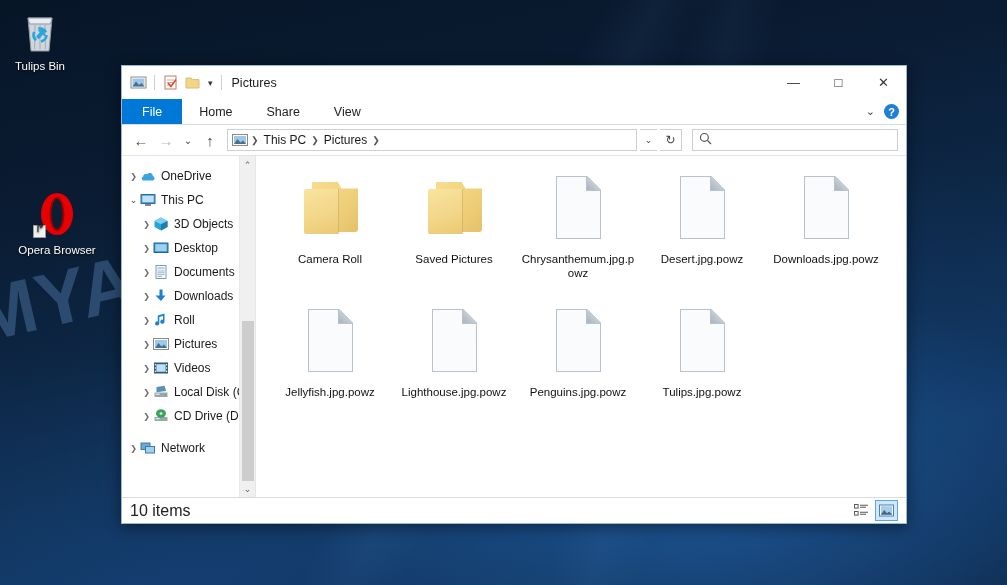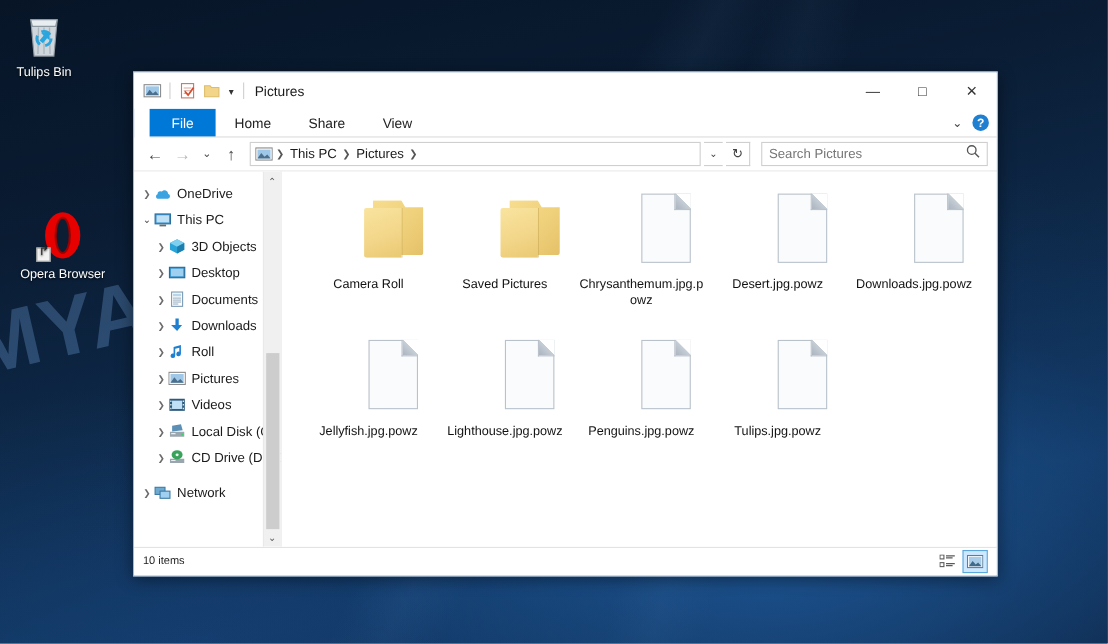--- a/index.html
+++ b/index.html
@@ -58,21 +58,21 @@
   #titlebar{ height:33px; display:flex; align-items:center; padding-left:8px; background:#fff; }
   .qat-ico{ width:17px; height:17px; margin-right:5px; position:relative; flex:none; }
   .qat-sep{ width:1px; height:15px; background:#cfcfcf; margin:0 7px 0 2px; }
   .qat-chev{ font-size:9px; color:#333; margin:0 6px 0 2px; }
   #win-title{ font-size:12.5px; color:#1a1a1a; margin-left:3px; }
   .wbtn{ width:45px; height:32px; display:flex; align-items:center; justify-content:center;
          font-size:13px; color:#333; }
   #wb-group{ margin-left:auto; display:flex; }
   
   #ribbon{ height:26px; display:flex; align-items:stretch; background:#fff;
-           border-bottom:1px solid #dcdcdc; position:relative;margin-left:14px; }
+           border-bottom:1px solid #dcdcdc; position:relative; }
   .rtab{ padding:0 17px; display:flex; align-items:center; font-size:12.5px; color:#222; }
   .rtab.file{ background:#0078d7; color:#fff; padding:0 20px; }
   #ribbon-right{ margin-left:auto; display:flex; align-items:center; padding-right:7px; gap:9px; }
   #help-circle{ width:15px; height:15px; border-radius:50%; background:#1f7fd1; color:#fff;
                 font-size:11px; font-weight:bold; display:flex; align-items:center; justify-content:center; }
   
   #addrrow{ height:30px; display:flex; align-items:center; padding:0 8px; gap:3px; background:#fff;}
   .navbtn{ width:22px; height:22px; display:flex; align-items:center; justify-content:center;
            font-size:15px; color:#4a4a4a; }
   .navbtn.dim{ color:#b9b9b9; }
@@ -104,21 +104,21 @@
   
   #nsb{ position:absolute; right:0; top:0; width:16px; height:100%; background:#f0f0f0;
         border-left:1px solid #e9e9e9; }
   .sbar-arrow{ height:17px; display:flex; align-items:center; justify-content:center;
                font-size:9px; color:#606060; }
   #nsb-thumb{ position:absolute; left:2px; width:12px; top:165px; height:160px; background:#cdcdcd; }
   
   #content{ flex:1; background:#fff; border-left:1px solid #e6e6e6; position:relative;
             padding:12px 0 0 12px; overflow:hidden; }
   #grid{ display:flex; flex-wrap:wrap; }
-  .item{ width:124px; height:133px; display:flex; flex-direction:column; align-items:flex-end;
+  .item{ width:124px; height:133px; display:flex; flex-direction:column; align-items:center;
          padding-top:4px; }
   .item .ic{ width:70px; height:76px; position:relative; }
   .item .nm{ margin-top:4px; font-size:11.5px; color:#111; text-align:center; line-height:14px;
              width:114px; word-wrap:break-word; }
   
   .folder{ position:absolute; left:9px; top:10px; width:54px; height:52px; }
   .folder .back{ position:absolute; left:8px; top:0; width:46px; height:50px;
                  background:linear-gradient(135deg,#f7dd8f 0%,#efd07a 55%,#e4c169 100%);
                  border-radius:0 3px 3px 0;
                  clip-path: polygon(0 0, 56% 0, 64% 13%, 100% 13%, 100% 100%, 0 100%); }
@@ -128,21 +128,21 @@
                   box-shadow: 1px 0 0 rgba(190,160,80,.45); }
   
   .fileic{ position:absolute; left:13px; top:4px; width:45px; height:63px;
            background:#fafbfc; border:1px solid #b9c2cb; }
   .fileic:after{ content:""; position:absolute; right:-1px; top:-1px; width:14px; height:14px;
                  background:linear-gradient(225deg,#ffffff 0%,#ffffff 48%,#c6ced6 49%,#aab4bf 100%);
                  border-left:1px solid #b9c2cb; border-bottom:1px solid #b9c2cb; }
   
   #status{ height:26px; border-top:1px solid #dcdcdc; display:flex; align-items:center;
            padding:0 8px; background:#fff; }
-  #status .txt{ font-size:10px; color:#222; }
+  #status .txt{ font-size:16px; color:#222; }
   #viewbtns{ margin-left:auto; display:flex; align-items:center; gap:2px; }
   .vbtn{ width:23px; height:21px; display:flex; align-items:center; justify-content:center;
          position:relative; }
   .vbtn.sel{ background:#cde8ff; border:1px solid #5ba7dd; }
 </style>
 </head>
 <body>
 
 <div id="desktop">
   <div id="watermark">MYANTISPYWARE.COM</div>
@@ -233,21 +233,20 @@
       </span>
       <span class="csep">❯</span>
       <span class="crumb">This PC</span>
       <span class="csep">❯</span>
       <span class="crumb">Pictures</span>
       <span class="csep">❯</span>
     </span>
     <span id="dropd">⌄</span>
     <span id="refresh">↻</span>
     <span id="searchbox">
-      <input type="text" placeholder="Search Pictures" style="">
       <span>
         <svg width="13" height="13" viewBox="0 0 13 13">
           <circle cx="5.4" cy="5.4" r="3.9" fill="none" stroke="#555" stroke-width="1.2"></circle>
           <path d="M8.4 8.4 L12 12" stroke="#555" stroke-width="1.3"></path>
         </svg>
       </span>
     </span>
   </div>
 
   <div id="wbody">

